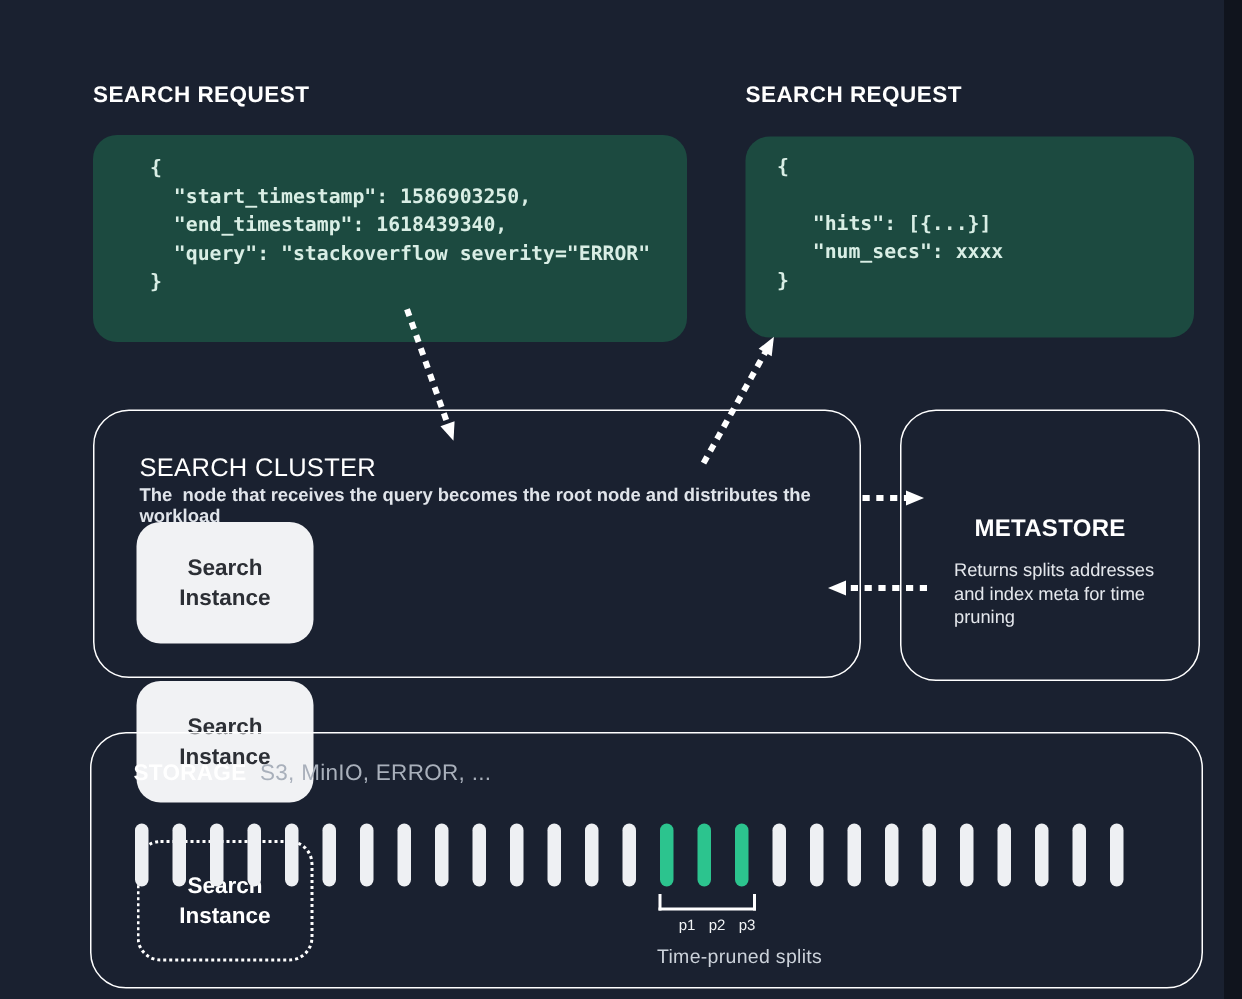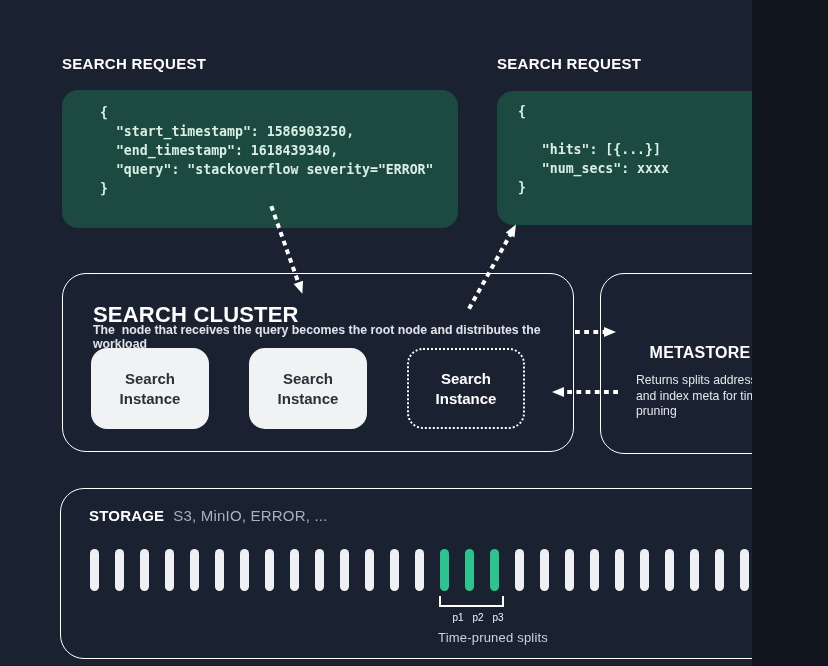--- a/index.html
+++ b/index.html
@@ -1,41 +1,41 @@
 <!DOCTYPE html>
 <html style="--accent-green: #2cc48e;"><head>
 <meta charset="utf-8">
 <style>
   html,body { margin:0; padding:0; background:#10141d; }
   .canvas {
-    position:relative; width:752px; height:666px;
+    position:relative; width:816px; height:666px;
     background:#1a2130; overflow:hidden;
     font-family:"Liberation Sans", sans-serif; color:#fff;
   }
   .abs { position:absolute; }
   .req-heading {
     font-size:15px; font-weight:bold; letter-spacing:.3px; color:#fff;
   }
   .codeblock {
     background:#1c4a40; border-radius:16px;
   }
   .codeblock pre {
     margin:0; font-family:"DejaVu Sans Mono","Liberation Mono",monospace;
     font-weight:bold; font-size:13.2px; line-height:19px; color:#d9eee5;
   }
   .codeblock.left pre { padding:13px 0 0 38px; }
   .codeblock.right pre { padding:11px 0 0 21px; }
   .outline-box {
     border:1.5px solid #fff; border-radius:24px; background:transparent;
   }
-  .cluster-title { font-size:22px; font-weight:bold; letter-spacing:.2px; }
+  .cluster-title { font-size:17px; font-weight:normal; letter-spacing:.2px; }
   .cluster-sub {
     font-size:12.3px; color:#e0e4ea; white-space:pre-wrap;
   }
-  .instances { display:flex; gap:40px; }
+  .instances { display:flex; gap:25px;flex-direction:column; }
   .instance {
     width:118px; height:81px; border-radius:16px;
     background:#f1f2f4; color:#2c2f35;
     display:flex; align-items:center; justify-content:center; text-align:center;
     font-size:15px; font-weight:bold; line-height:20px; white-space:pre-line;
   }
   .instance.dashed {
     background:transparent; border:2px dotted #fff; color:#fff;
     width:114px; height:77px;
   }

